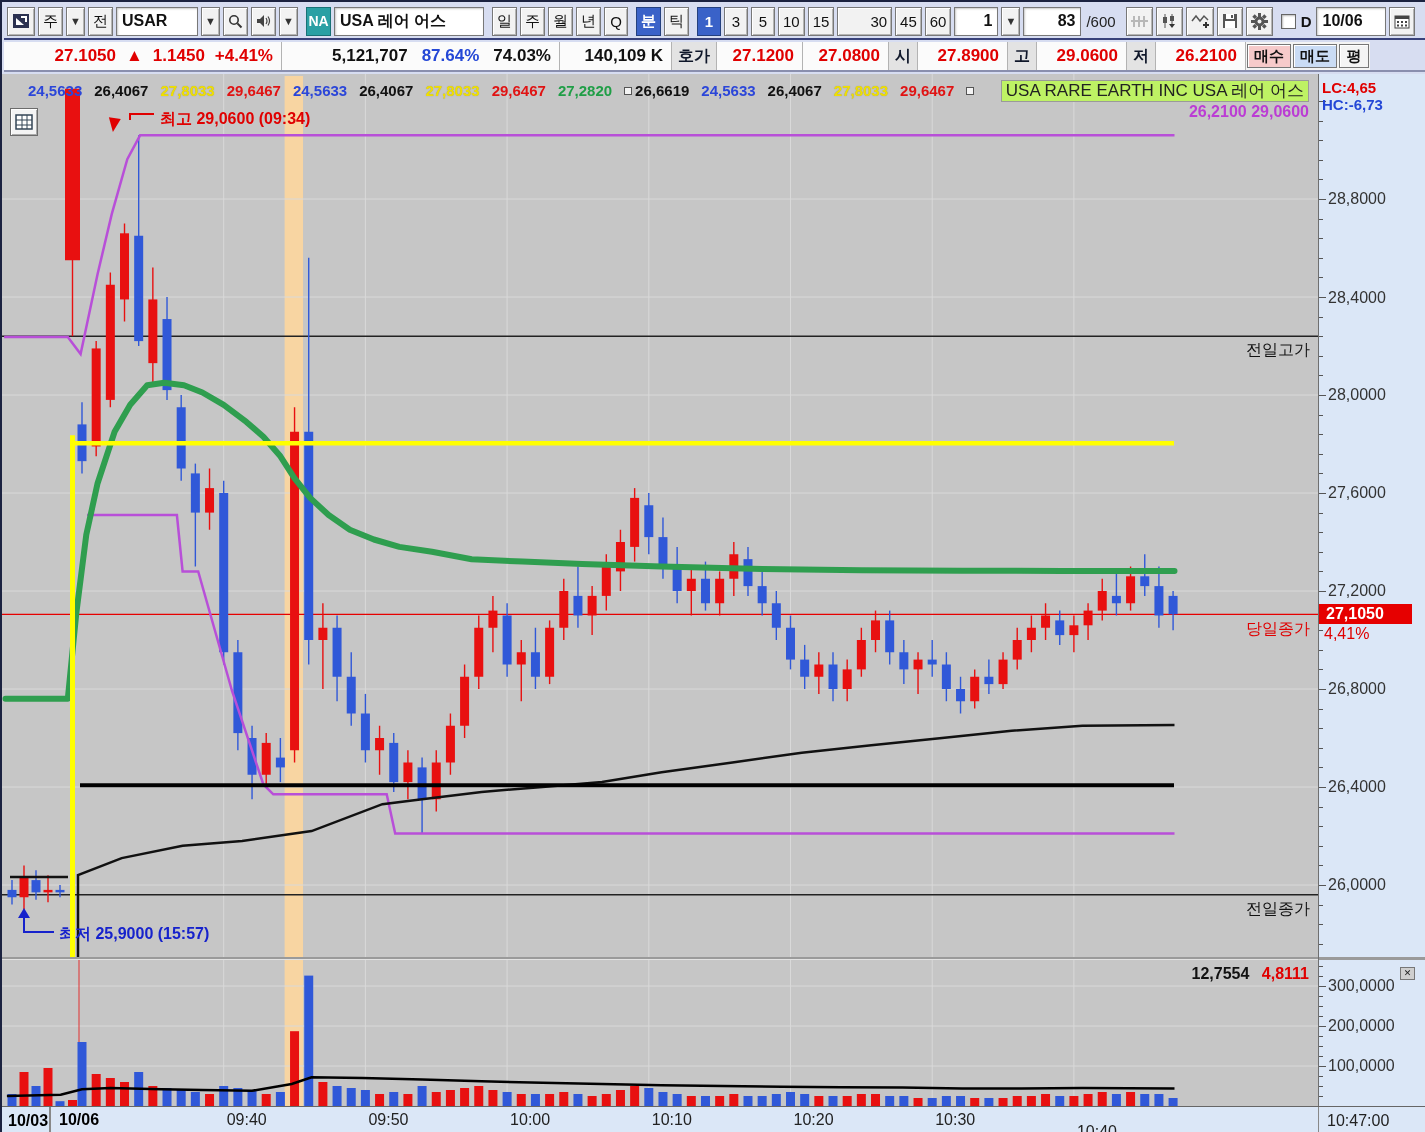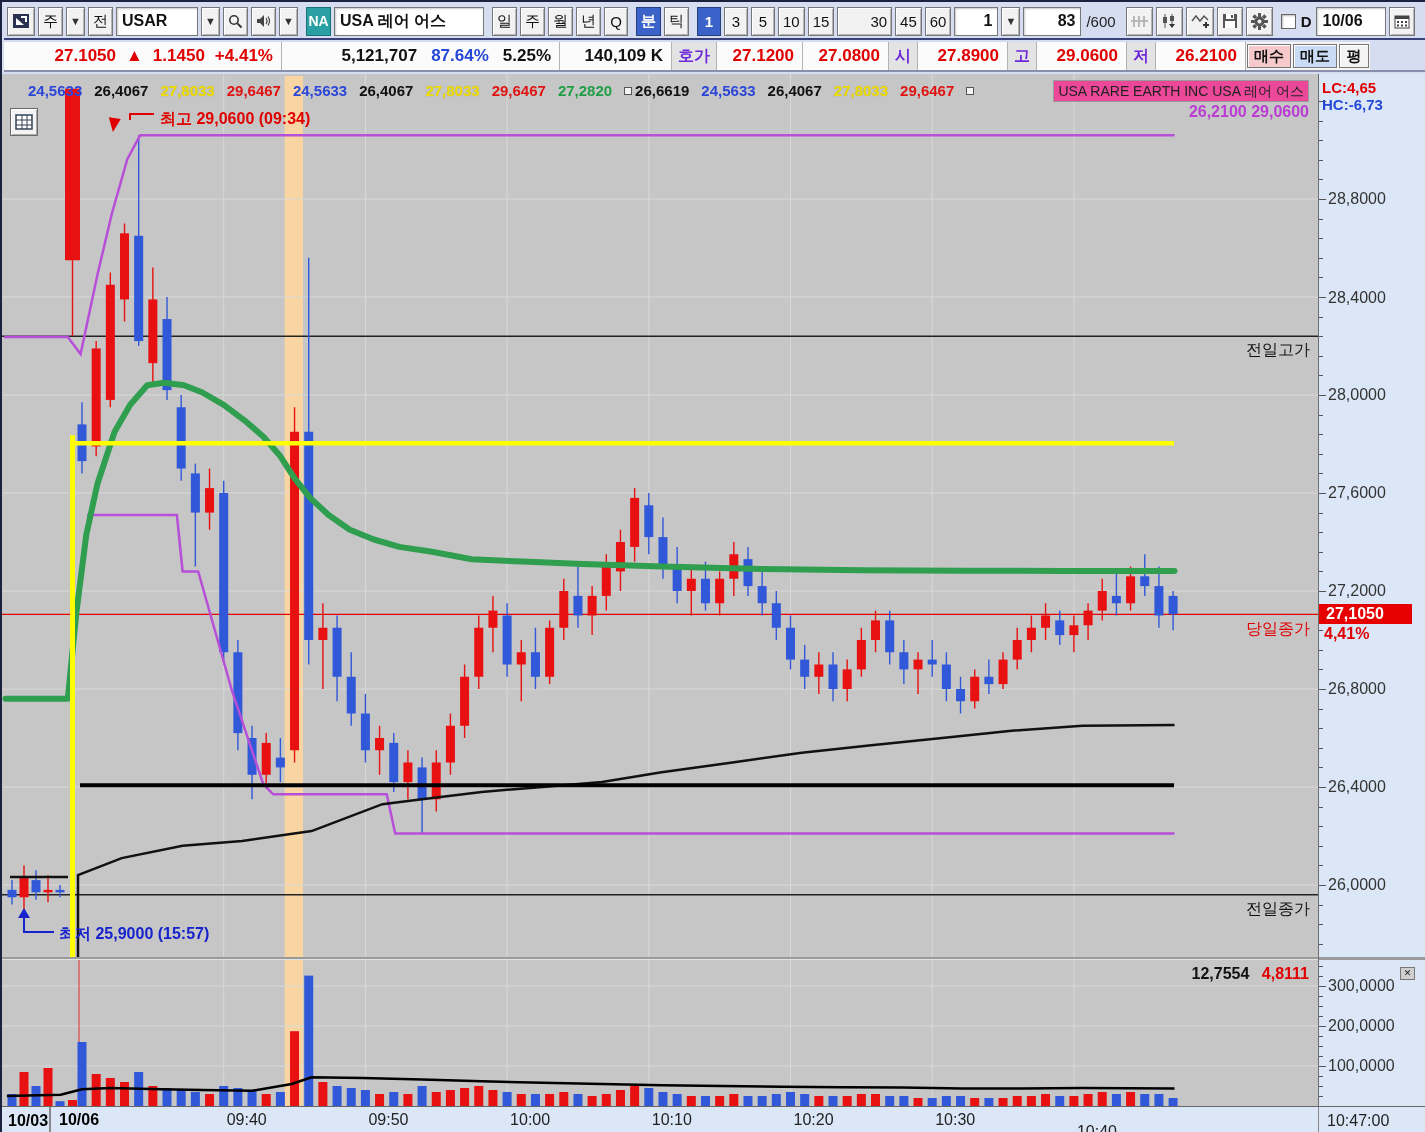--- a/index.html
+++ b/index.html
@@ -17,47 +17,47 @@
     display:flex;align-items:center;padding:0 5px;font-size:16px;font-weight:bold;color:#111;}
   .badge-na{height:29px;width:25px;background:#2aa0a4;color:#fff;font-weight:bold;font-size:14px;
     display:flex;align-items:center;justify-content:center;border:1px solid #187276;}
   .sep{width:2px;}
   .slash{font-size:15px;color:#222;padding:0 2px;}
   .chk{width:15px;height:15px;background:#fff;border:1px solid #666;box-shadow:inset 1px 1px 2px #bbb;}
   .dlab{font-size:15px;font-weight:bold;color:#111;padding:0 2px;}
   
   .infobar{position:absolute;left:2px;top:40px;width:1421px;height:30px;display:flex;align-items:stretch;background:#f4f4f4;border-bottom:2px solid #8a8fae;}
   .cell{display:flex;align-items:center;padding:0 8px;border-right:1px solid #b3b3b3;background:#fbfbfb;font-size:17px;font-weight:bold;white-space:nowrap;}
-  .cell.lab{background:#e3e3e3;font-weight:bold;color:#6d28d9;font-size:16px;padding:0 6px;}
+  .cell.lab{background:#e3e3e3;font-weight:bold;color:#0f172a;font-size:16px;padding:0 6px;}
   .red{color:#e00000;} .blue{color:#2447d6;} .blk{color:#111;}
   .ibtn{display:flex;align-items:center;justify-content:center;min-width:44px;margin:2px 1px;border:1px solid #777;
     font-size:15px;font-weight:bold;color:#111;box-shadow:inset 1px 1px 0 #fff;cursor:pointer;}
   .fill{flex:1;background:#d7ddf1;border-right:none;}
   
   .chartwrap{position:absolute;left:0;top:72px;width:1425px;height:1060px;background:#c6c6c6;}
   .mainsvg{position:absolute;left:0;top:0;}
   .volsvg{position:absolute;left:0;top:886px;}
   .splitter{position:absolute;left:0;top:883px;width:1316px;height:3px;background:#9a9a9a;border-bottom:1px solid #e2e2e2;}
   .yaxis{position:absolute;left:1316px;top:0;width:109px;height:1032px;background:#dbe7f7;border-left:1px solid #6f6f6f;}
   .yaxis-sep{position:absolute;left:0;top:883px;width:109px;height:3px;background:#9a9a9a;}
   .tick{position:absolute;left:0;height:1px;background:#555;}
   .ticklab{position:absolute;left:9px;font-size:16px;color:#333;transform:translateY(-50%);white-space:nowrap;}
   .timeaxis{position:absolute;left:0;top:1032px;width:1425px;height:28px;background:#dbe7f7;border-top:1px solid #666;}
   .tlab{position:absolute;top:4px;font-size:16px;color:#222;white-space:nowrap;}
   .tlab.bold{font-weight:bold;color:#000;}
   .t1003{position:absolute;left:0;top:0;width:49px;height:28px;border-right:2px solid #888;display:flex;align-items:center;padding-left:6px;font-weight:bold;font-size:16px;color:#000;}
   .tcorner{position:absolute;left:1316px;top:0;width:109px;height:28px;border-left:1px solid #888;display:flex;align-items:center;padding-left:8px;font-size:16px;color:#222;}
   .legendrow{position:absolute;left:26px;top:8px;display:flex;gap:12px;font-size:15px;font-weight:bold;pointer-events:none;}
   .lsq{display:inline-block;width:8px;height:8px;background:#f4f4f4;border:1px solid #555;margin-right:3px;vertical-align:1px;}
-  .cht-title{position:absolute;right:118px;top:6px;font-size:14px;color:#222;background:#ec4899;border:1px solid #9a9a9a;padding:0 4px;line-height:20px;}
+  .cht-title{position:absolute;right:118px;top:6px;font-size:17px;color:#222;background:#bef264;border:1px solid #9a9a9a;padding:0 4px;line-height:20px;}
   .cht-range{position:absolute;right:118px;top:29px;font-size:16px;font-weight:bold;color:#bb3cd4;}
   .lchc{position:absolute;left:1320px;top:5px;font-size:15px;font-weight:bold;line-height:17px;}
   .pricebadge{position:absolute;left:1317px;top:530px;width:93px;height:20px;background:#e60000;color:#fff;
     font-size:16px;font-weight:bold;display:flex;align-items:center;padding-left:7px;}
-  .pricepct{position:absolute;left:1322px;top:551px;font-size:16px;font-weight:bold;color:#e00000;}
+  .pricepct{position:absolute;left:1322px;top:551px;font-size:16px;font-weight:normal;color:#e00000;}
   .volheader{position:absolute;right:118px;top:891px;font-size:16px;font-weight:bold;}
   .volclose{position:absolute;left:1398px;top:893px;width:15px;height:13px;background:#cfcfcf;border:1px solid #777;
     font-size:9px;line-height:11px;text-align:center;color:#222;cursor:pointer;}
   .gridbtn{position:absolute;left:8px;top:34px;width:28px;height:28px;background:#f4f4f4;border:1px solid #6c6c6c;
     box-shadow:inset 1px 1px 0 #fff,inset -1px -1px 0 #aaa;display:flex;align-items:center;justify-content:center;cursor:pointer;}
 </style>
 </head>
 <body>
 
 <div class="screen">
@@ -193,21 +193,21 @@
   <div class="infobar">
     <div class="cell" style="min-width:278px;justify-content:flex-end;gap:10px;">
       <span class="red">27.1050</span>
       <span class="red">▲</span>
       <span class="red">1.1450</span>
       <span class="red">+4.41%</span>
     </div>
     <div class="cell" style="min-width:278px;justify-content:flex-end;gap:14px;">
       <span class="blk">5,121,707</span>
       <span class="blue">87.64%</span>
-      <span class="blk">5.25%</span>
+      <span class="blk">74.03%</span>
     </div>
     <div class="cell" style="min-width:112px;justify-content:flex-end;">
       <span class="blk">140,109 K</span>
     </div>
     <div class="cell lab">호가</div>
     <div class="cell" style="min-width:86px;justify-content:flex-end;">
         <span class="red">27.1200</span>
       </div>
     <div class="cell" style="min-width:86px;justify-content:flex-end;">
         <span class="red">27.0800</span>

